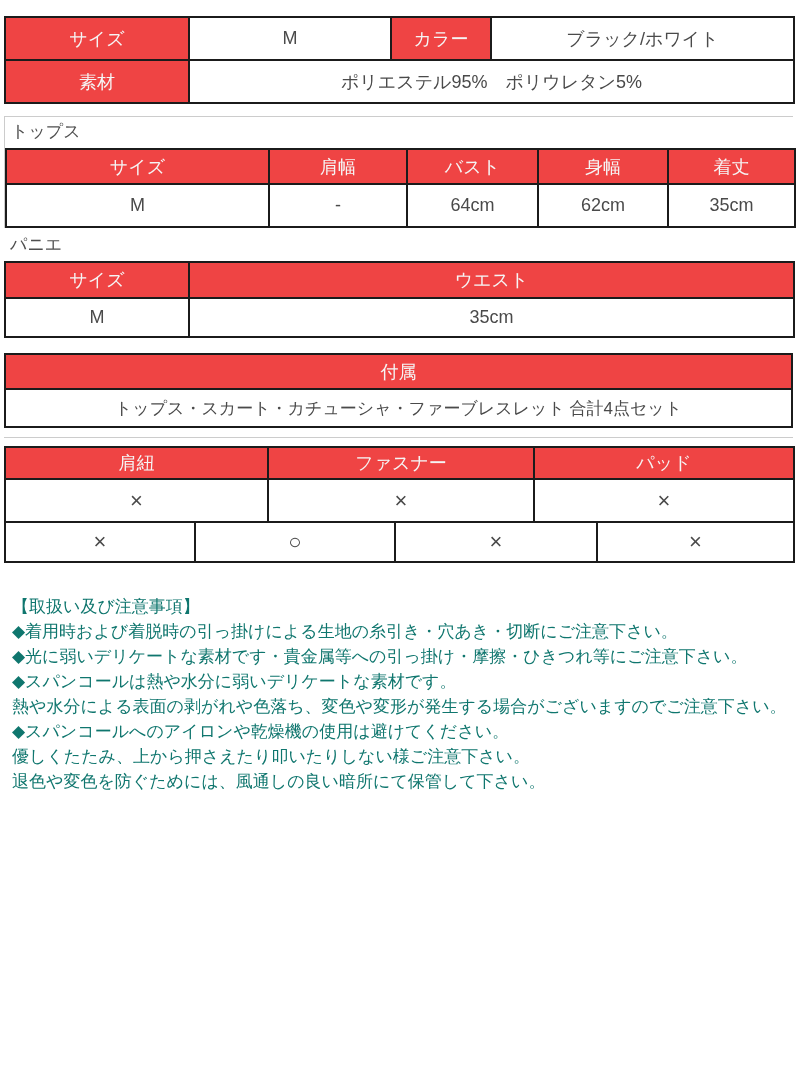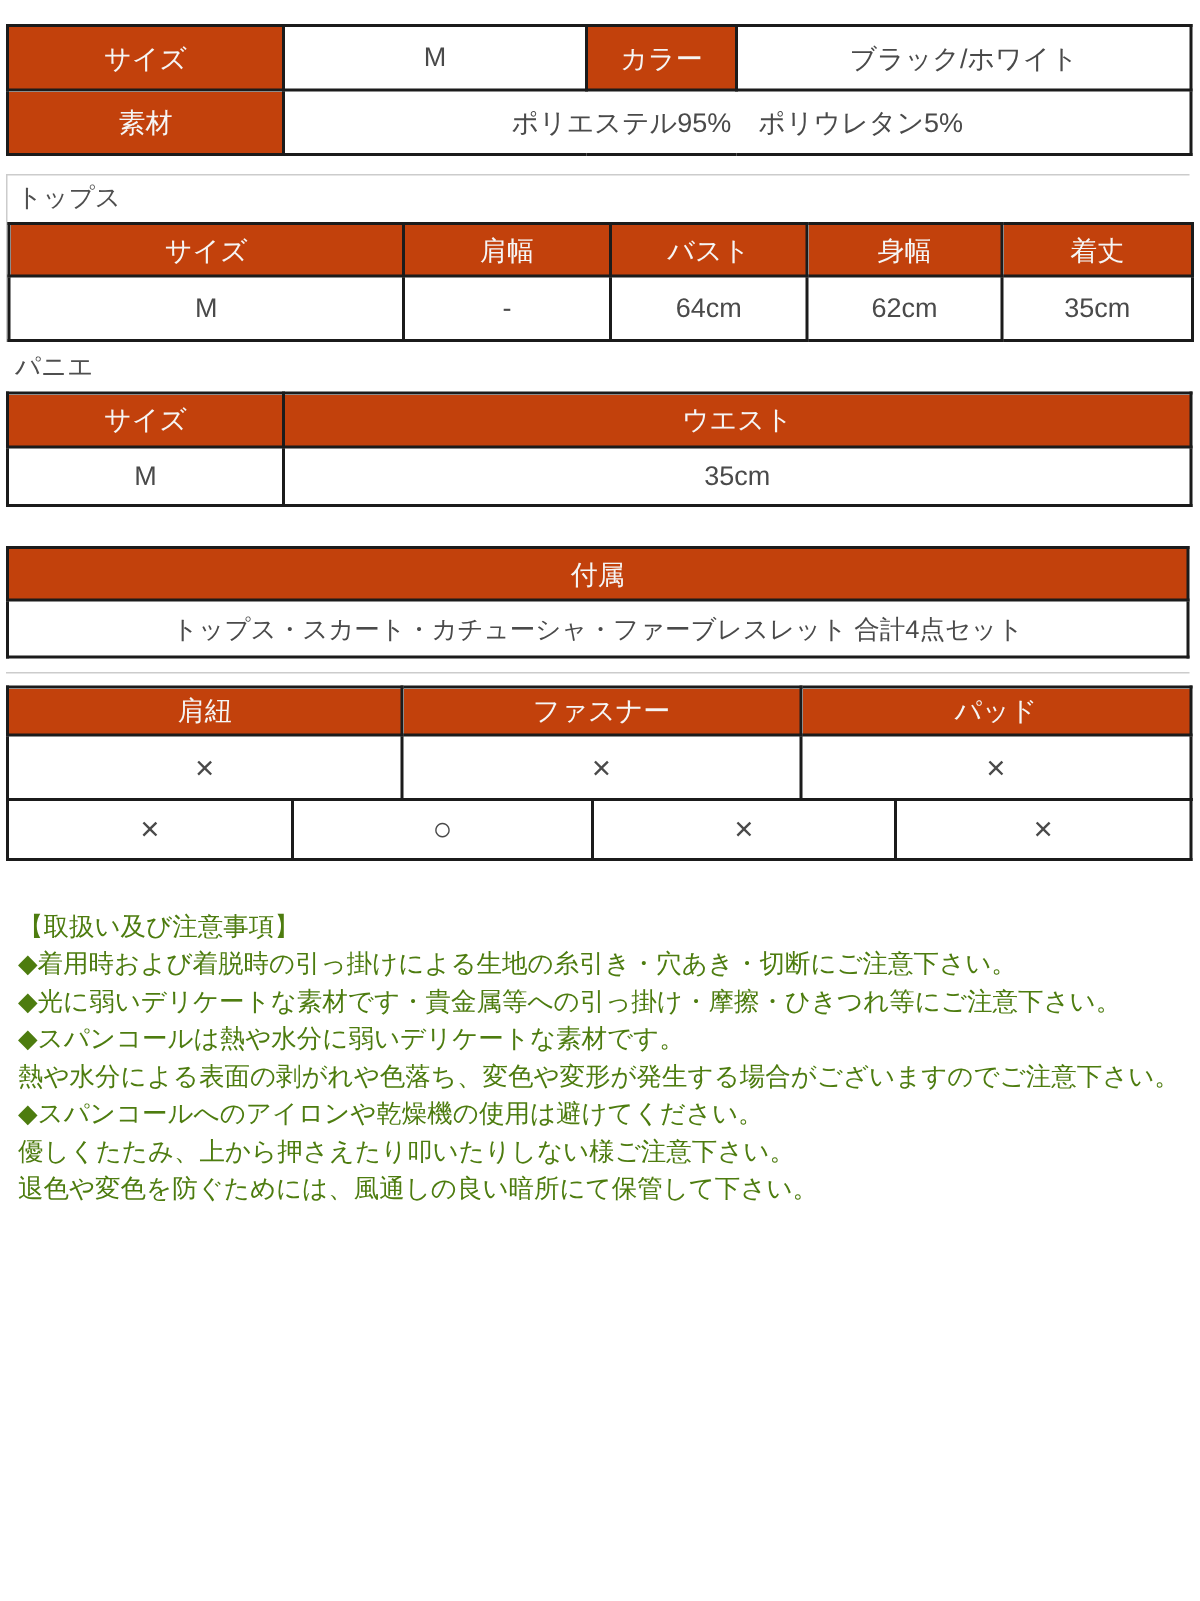--- a/index.html
+++ b/index.html
@@ -23,21 +23,21 @@
   }
   td {
     border: 2px solid #1b1b1b;
     text-align: center;
     vertical-align: middle;
     font-size: 18px;
     overflow: hidden;
     white-space: nowrap;
   }
   td.hd {
-    background: #c2410c;
+    background: #ef4444;
     color: #f5f5f5;
     font-weight: 400;
     height: 36px;
   }
   td.val {
     background: #ffffff;
     color: #4a4a4a;
     height: 39px;
   }
   td.mark {
@@ -52,39 +52,39 @@
   }
   .tops-wrap {
     margin-top: 12px;
     border-top: 1px solid #cccccc;
     border-left: 1px solid #cccccc;
   }
   .pannier-wrap {
     margin-top: 2px;
   }
   .attach-table {
-    margin-top: 26px;
+    margin-top: 15px;
   }
   .hairline {
     margin-top: 9px;
     border-top: 1px solid #cccccc;
     height: 0;
   }
   .features1-table {
     margin-top: 8px;
   }
   .features2-table {
     margin-top: -2px;
   }
   .notes {
     margin-top: 31px;
     padding: 0 2px 0 8px;
     font-size: 17px;
     line-height: 25px;
-    color: #4d7c0f;
+    color: #0f766e;
   }
   .notes p {
     margin: 0;
   }
 </style>
 </head>
 <body>
 
 <div class="page">
 

